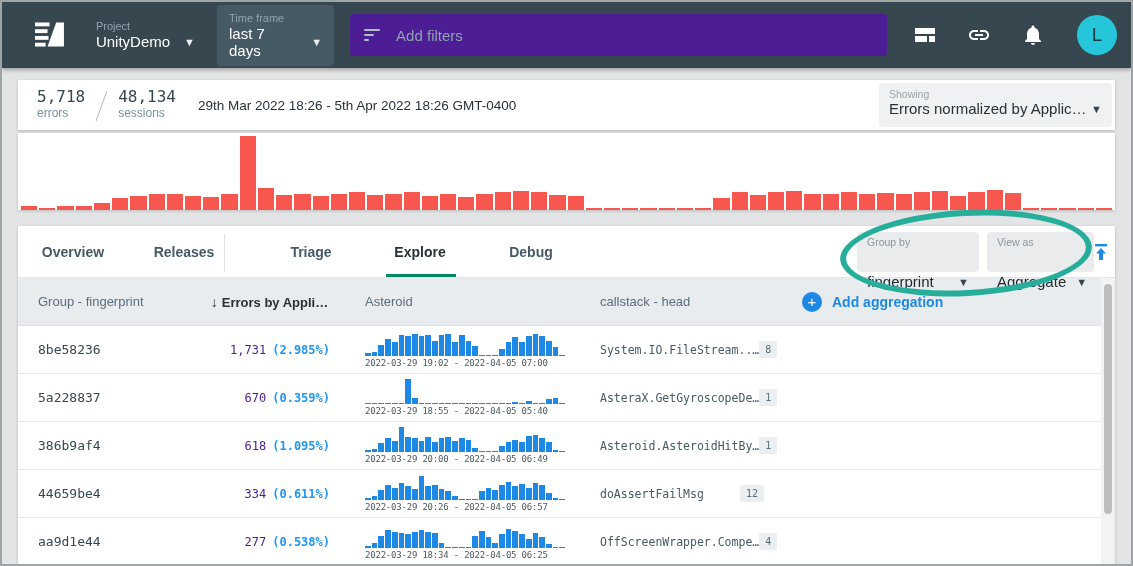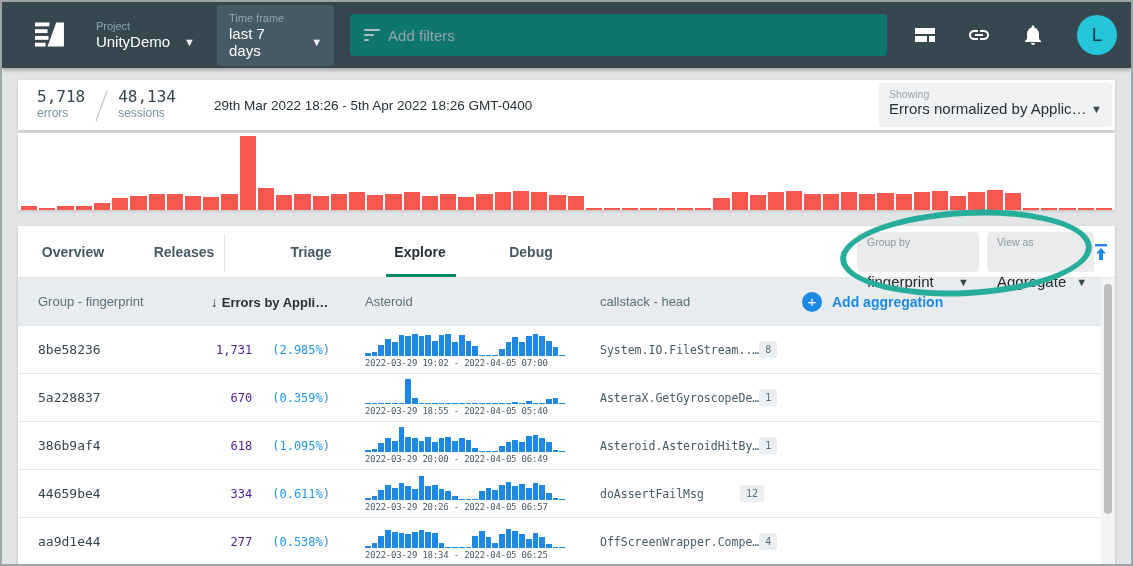--- a/index.html
+++ b/index.html
@@ -9,21 +9,21 @@
 
   
   .topbar { position:absolute; left:0; top:0; width:100%; height:66px; background:#37474f;
             display:flex; align-items:center; box-shadow:0 2px 4px rgba(0,0,0,.3); z-index:5; }
   .logo { width:30px; height:28px; margin:0 0 0 33px; }
   .tb-group { margin-left:32px; cursor:pointer; }
   .tb-label { font-size:11px; color:#90a4ae; line-height:13px; }
   .tb-value { font-size:15px; color:#fff; display:flex; align-items:center; gap:14px; }
   .caret { font-size:11px; color:#eceff1; }
   .tb-box { background:#455a64; border-radius:4px; padding:7px 12px; margin-left:22px; cursor:pointer; }
-  .filters { display:flex; align-items:center; gap:8px; background:#0f766e; border-radius:4px;
+  .filters { display:flex; align-items:center; gap:16px; background:#4c1d95; border-radius:4px;
              margin-left:16px; width:556px; height:42px; padding:0 14px; }
   .filter-icon { display:flex; flex-direction:column; gap:3px; }
   .filter-icon i { display:block; height:2px; background:#b0bec5; border-radius:1px; }
   .filters input { background:transparent; border:none; outline:none; color:#eceff1;
                    font-size:15px; width:100%; font-family:"Liberation Sans",sans-serif; }
   .filters input::placeholder { color:#90a4ae; }
   .tb-icons { display:flex; align-items:center; gap:30px; margin-left:26px; }
   .tb-icons .icn { width:24px; height:24px; cursor:pointer; }
   .avatar { width:40px; height:40px; border-radius:50%; background:#26c6da; color:#1c3b44;
             font-size:19px; display:flex; align-items:center; justify-content:center;
@@ -31,21 +31,21 @@
 
   
   .card { position:absolute; left:16px; width:1097px; background:#fff;
           box-shadow:0 1px 3px rgba(0,0,0,.18); }
   .card-stats { top:78px; height:50px; display:flex; align-items:center; }
   .stat-pair { display:flex; align-items:flex-start; gap:6px; margin-left:19px; }
   .stat { display:flex; flex-direction:column; }
   .stat-num { font-family:"DejaVu Sans Mono", monospace; font-size:16px; color:#37474f; line-height:18px; }
   .stat-lbl { font-size:12px; color:#78909c; line-height:14px; }
   .slash { width:1px; height:32px; background:#b0bec5; transform:rotate(20deg); margin:2px 10px 0; }
-  .date-range { font-size:13.5px; color:#263238; margin-left:38px; }
+  .date-range { font-size:13.5px; color:#263238; margin-left:22px; }
   .showing { position:absolute; right:3px; top:3px; width:233px; height:44px; background:#eff1f3;
              border-radius:4px; padding:5px 10px; cursor:pointer; }
   .showing .lbl { font-size:10.5px; color:#9aa4aa; }
   .showing .val { font-size:15px; color:#263238; display:flex; justify-content:space-between; align-items:center; }
   .showing .caret { color:#37474f; }
 
   .card-chart { top:131px; height:77px; }
   .histogram { position:absolute; left:3px; right:3px; bottom:0; top:3px;
                display:flex; align-items:flex-end; gap:2px; }
   .histogram i { flex:1; background:#f7574f; min-height:2px; }
@@ -74,21 +74,21 @@
   .c2 { width:143px; }
   .c3 { width:234px; padding-left:24px; }
   .c4 { width:201px; padding-left:25px; display:flex; align-items:center; }
   .c5 { flex:1; padding-left:26px; display:flex; align-items:center; gap:10px; }
   .thead .c2 { text-align:center; color:#263238; font-weight:bold; }
   .thead .c3, .thead .c4 { color:#5a6e7a; }
   .sort-arrow { font-size:14px; margin-right:4px; }
   .fp { font-family:"DejaVu Sans Mono", monospace; font-size:13px; color:#37474f; }
   .errcell { text-align:right; padding-right:11px; font-family:"DejaVu Sans Mono", monospace; font-size:12px; }
   .errcell .num { color:#4c1d95; }
-  .errcell .pct { color:#2196f3; margin-left:20px; cursor:pointer; }
+  .errcell .pct { color:#2196f3; margin-left:6px; cursor:pointer;font-weight:bold; }
   .activity { display:flex; flex-direction:column; width:200px; }
   .spark { display:flex; align-items:flex-end; gap:1px; height:25px; }
   .spark i { flex:1; background:#1e88e5; min-height:1.5px; }
   .spark-dates { font-family:"DejaVu Sans Mono", monospace; font-size:9px; color:#4c5a63;
                  margin-top:2px; white-space:nowrap; letter-spacing:-0.2px; }
   .cs { font-family:"DejaVu Sans Mono", monospace; font-size:11.5px; color:#455a64; white-space:nowrap; }
   .badge { margin-left:auto; margin-right:12px; background:#eceff1; border-radius:2px;
            font-family:"DejaVu Sans Mono", monospace; font-size:10px; color:#546e7a;
            padding:3px 6px; cursor:pointer; }
   .plus-circle { width:20px; height:20px; border-radius:50%; background:#1e88e5; color:#fff;

